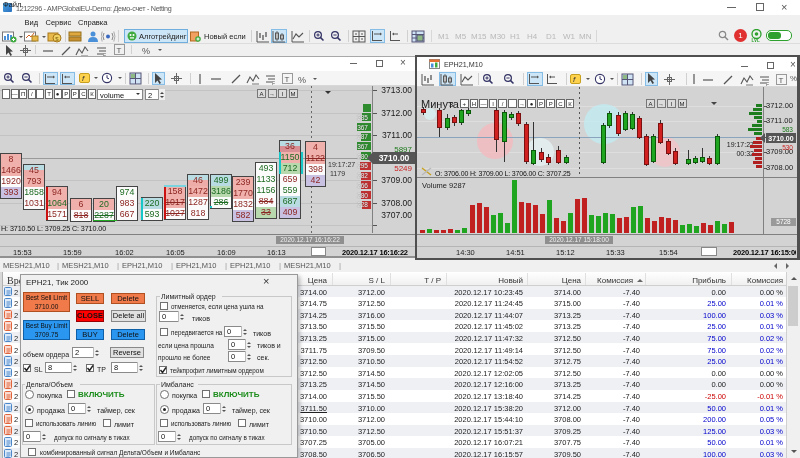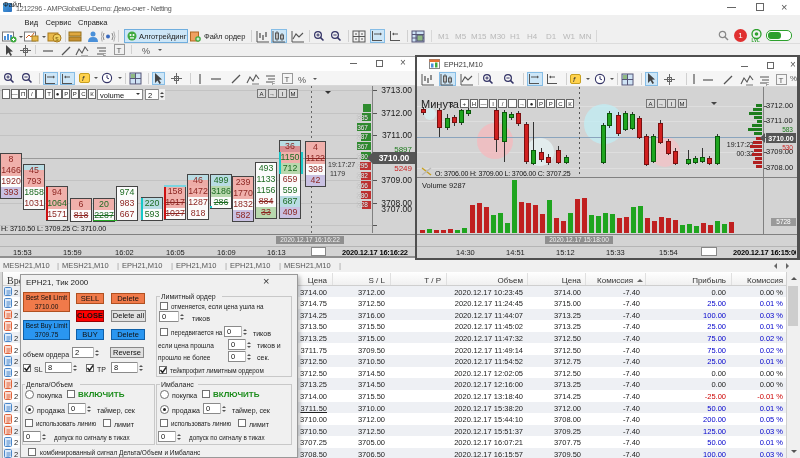--- a/index.html
+++ b/index.html
@@ -76,21 +76,21 @@
   </div>
 <div style="position:absolute;left:139px;top:32px;font-size:7.5px;line-height:9.5px;color:#222;white-space:nowrap;">Алготрейдинг</div>
 <div style="position:absolute;left:190px;top:31px;width:11px;height:11px;">
     <svg width="11" height="11" viewBox="0 0 11 11" style="position:absolute;left:0;top:0">
       <rect x="0.5" y="1" width="8" height="9" fill="#f0a060" stroke="#b06820"></rect>
       <circle cx="8" cy="8" r="2.8" fill="#3faa3f"></circle>
       <line x1="8" y1="6.5" x2="8" y2="9.5" stroke="#fff"></line>
       <line x1="6.5" y1="8" x2="9.5" y2="8" stroke="#fff"></line>
     </svg>
   </div>
-<div style="position:absolute;left:204px;top:32px;font-size:7.5px;line-height:9.5px;color:#222;white-space:nowrap;">Файл ордер</div>
+<div style="position:absolute;left:204px;top:32px;font-size:7.5px;line-height:9.5px;color:#222;white-space:nowrap;">Новый если</div>
 <div style="position:absolute;left:251px;top:30px;width:1px;height:12px;background:#d0d0d0;"></div>
 <div style="position:absolute;left:256px;top:30px;width:13px;height:13px;box-sizing:border-box;">
     <svg width="14" height="13" viewBox="0 0 14 13" style="position:absolute;left:0;top:0">
       <line x1="1" y1="12" x2="13" y2="12" stroke="#555"></line>
       <line x1="1" y1="1" x2="1" y2="12" stroke="#555"></line>
       <line x1="4" y1="8" x2="4" y2="3" stroke="#555" stroke-width="1.3"></line>
       <line x1="7" y1="10" x2="7" y2="5" stroke="#555" stroke-width="1.3"></line>
       <line x1="10" y1="7" x2="10" y2="2" stroke="#555" stroke-width="1.3"></line>
     </svg>
   </div>
@@ -374,21 +374,21 @@
 <div style="position:absolute;left:0px;top:157.5px;width:372px;height:1px;background:#c3c3c3;"></div>
 <div style="position:absolute;left:372px;top:157.5px;width:5px;height:1px;background:#555;"></div>
 <div style="position:absolute;left:0px;top:180px;width:372px;height:1px;background:#c3c3c3;"></div>
 <div style="position:absolute;left:372px;top:180px;width:5px;height:1px;background:#555;"></div>
 <div style="position:absolute;right:388px;top:175px;font-size:8.5px;line-height:10.5px;color:#1a1a1a;white-space:nowrap;">3709.00</div>
 <div style="position:absolute;left:0px;top:202.5px;width:372px;height:1px;background:#c3c3c3;"></div>
 <div style="position:absolute;left:372px;top:202.5px;width:5px;height:1px;background:#555;"></div>
 <div style="position:absolute;right:388px;top:197.5px;font-size:8.5px;line-height:10.5px;color:#1a1a1a;white-space:nowrap;">3708.00</div>
 <div style="position:absolute;left:0px;top:225px;width:372px;height:1px;background:#c3c3c3;"></div>
 <div style="position:absolute;left:372px;top:225px;width:5px;height:1px;background:#555;"></div>
-<div style="position:absolute;right:388px;top:204px;font-size:8.5px;line-height:10.5px;color:#1a1a1a;white-space:nowrap;">3707.00</div>
+<div style="position:absolute;right:388px;top:210px;font-size:8.5px;line-height:10.5px;color:#1a1a1a;white-space:nowrap;">3707.00</div>
 <div style="position:absolute;left:372px;top:86px;width:1px;height:147px;background:#808080;"></div>
 <div style="position:absolute;left:0px;top:157.5px;width:372px;height:1px;background:#9a9a9a;"></div>
 <div style="position:absolute;left:2px;top:88.5px;width:8px;height:10.5px;background:#fff;border:1px solid #666;box-sizing:border-box;font-size:6px;line-height:9px;text-align:center;color:#222;"></div>
 <div style="position:absolute;left:10.6px;top:88.5px;width:8px;height:10.5px;background:#fff;border:1px solid #666;box-sizing:border-box;font-size:6px;line-height:9px;text-align:center;color:#222;">—</div>
 <div style="position:absolute;left:19.2px;top:88.5px;width:8px;height:10.5px;background:#fff;border:1px solid #666;box-sizing:border-box;font-size:6px;line-height:9px;text-align:center;color:#222;">П</div>
 <div style="position:absolute;left:27.8px;top:88.5px;width:8px;height:10.5px;background:#fff;border:1px solid #666;box-sizing:border-box;font-size:6px;line-height:9px;text-align:center;color:#222;">/</div>
 <div style="position:absolute;left:36.4px;top:88.5px;width:8px;height:10.5px;background:#fff;border:1px solid #666;box-sizing:border-box;font-size:6px;line-height:9px;text-align:center;color:#222;"></div>
 <div style="position:absolute;left:45px;top:88.5px;width:8px;height:10.5px;background:#fff;border:1px solid #666;box-sizing:border-box;font-size:6px;line-height:9px;text-align:center;color:#222;">Т</div>
 <div style="position:absolute;left:53.6px;top:88.5px;width:8px;height:10.5px;background:#fff;border:1px solid #666;box-sizing:border-box;font-size:6px;line-height:9px;text-align:center;color:#222;">●</div>
 <div style="position:absolute;left:62.2px;top:88.5px;width:8px;height:10.5px;background:#fff;border:1px solid #666;box-sizing:border-box;font-size:6px;line-height:9px;text-align:center;color:#222;">P</div>
@@ -881,21 +881,21 @@
 <div style="position:absolute;left:225px;top:260.5px;font-size:8px;line-height:10px;color:#999;white-space:nowrap;">|</div>
 <div style="position:absolute;left:279px;top:260.5px;font-size:8px;line-height:10px;color:#999;white-space:nowrap;">|</div>
 <div style="position:absolute;left:339px;top:260.5px;font-size:8px;line-height:10px;color:#999;white-space:nowrap;">|</div>
 <div style="position:absolute;left:774px;top:263px;width:0;height:0;border-top:3px solid transparent;border-bottom:3px solid transparent;border-right:3px solid #666;"></div>
 <div style="position:absolute;left:786px;top:263px;width:0;height:0;border-top:3px solid transparent;border-bottom:3px solid transparent;border-left:3px solid #666;"></div>
 <div style="position:absolute;left:0px;top:272px;width:800px;height:186px;background:#fff;"></div>
 <div style="position:absolute;left:0px;top:272px;width:800px;height:13.5px;background:linear-gradient(#fff,#f0f0f0);border-bottom:1px solid #cfcfcf;box-sizing:border-box;"></div>
 <div style="position:absolute;right:473px;top:276px;font-size:8px;line-height:10px;color:#333;white-space:nowrap;">Цена</div>
 <div style="position:absolute;right:415px;top:276px;font-size:8px;line-height:10px;color:#333;white-space:nowrap;">S / L</div>
 <div style="position:absolute;right:359px;top:276px;font-size:8px;line-height:10px;color:#333;white-space:nowrap;">T / P</div>
-<div style="position:absolute;right:277px;top:276px;font-size:8px;line-height:10px;color:#333;white-space:nowrap;">Объем</div>
+<div style="position:absolute;right:277px;top:276px;font-size:8px;line-height:10px;color:#333;white-space:nowrap;">Новый</div>
 <div style="position:absolute;right:219px;top:276px;font-size:8px;line-height:10px;color:#333;white-space:nowrap;">Цена</div>
 <div style="position:absolute;right:167px;top:276px;font-size:8px;line-height:10px;color:#333;white-space:nowrap;">Комиссия</div>
 <div style="position:absolute;right:74px;top:276px;font-size:8px;line-height:10px;color:#333;white-space:nowrap;">Прибыль</div>
 <div style="position:absolute;right:17px;top:276px;font-size:8px;line-height:10px;color:#333;white-space:nowrap;">Комиссия</div>
 <div style="position:absolute;left:637px;top:279px;width:0;height:0;border-left:3px solid transparent;border-right:3px solid transparent;border-bottom:3px solid #666;"></div>
 <div style="position:absolute;left:332px;top:273px;width:1px;height:12px;background:#e0e0e0;"></div>
 <div style="position:absolute;left:390px;top:273px;width:1px;height:12px;background:#e0e0e0;"></div>
 <div style="position:absolute;left:446px;top:273px;width:1px;height:12px;background:#e0e0e0;"></div>
 <div style="position:absolute;left:527px;top:273px;width:1px;height:12px;background:#e0e0e0;"></div>
 <div style="position:absolute;left:585px;top:273px;width:1px;height:12px;background:#e0e0e0;"></div>

